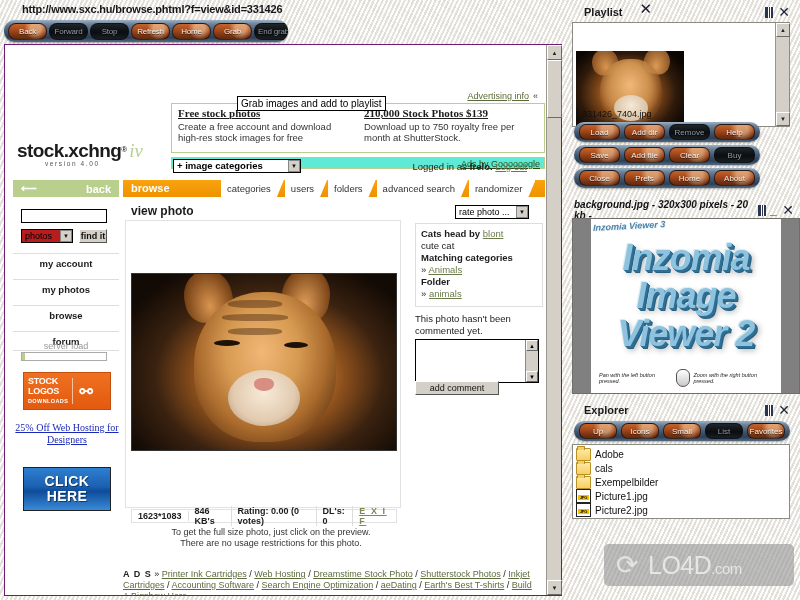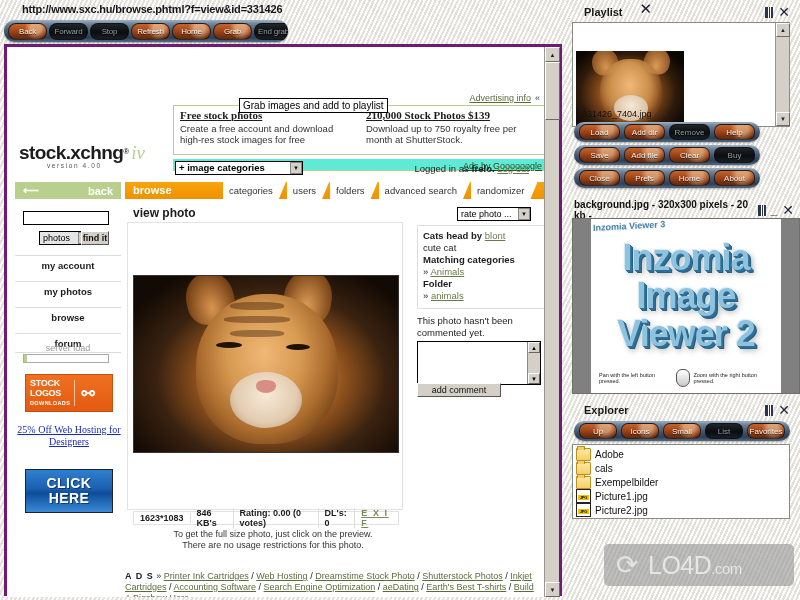--- a/index.html
+++ b/index.html
@@ -66,21 +66,21 @@
       linear-gradient(180deg,#c4642a 0%,#a54a1d 40%,#7d3411 75%,#5d2a11 100%);
   }
   .tbtn.off{
     background:linear-gradient(180deg,#202528 0%,#0b0d10 55%,#1a1e22 100%);
     color:#8e9aa4;
   }
 
   
   .br-frame{
     position:absolute;left:4px;top:44px;width:558px;height:552px;
-    background:#ffffff;border:3px solid #701a75;
+    background:#ffffff;border:1px solid #701a75;
     box-sizing:border-box;
     padding-left:6px;
   }
   .page{
     position:absolute;left:0;top:0;width:542px;height:550px;
     overflow:hidden;background:#fff;
   }
   
   .vscroll{
     position:absolute;right:0;top:0;width:15px;height:550px;
@@ -187,22 +187,22 @@
   .viewphoto{
     position:absolute;left:126px;top:159px;font-size:12px;font-weight:bold;color:#1c1c1c;
   }
 
   
   .sb-input{
     position:absolute;left:16px;top:164px;width:86px;height:14px;
     border:1px solid #000;background:#fff;box-sizing:border-box;
   }
   .sb-select{
-    position:absolute;left:32px;top:184px;width:52px;height:14px;
-    border:1px solid #000;background:#e5e5e5;box-sizing:border-box;font-size:9px;
+    position:absolute;left:16px;top:184px;width:52px;height:14px;
+    border:1px solid #000;background:#b91c1c;box-sizing:border-box;font-size:9px;
     display:flex;align-items:center;justify-content:space-between;padding-left:3px;cursor:pointer;
   }
   .sb-find{
     position:absolute;left:74px;top:184px;width:28px;height:14px;
     background:#d4d0c8;border:1px solid #fff;border-right-color:#555;border-bottom-color:#555;
     box-sizing:border-box;font-size:9px;font-weight:bold;
     display:flex;align-items:center;justify-content:center;cursor:pointer;color:#111;
   }
   .sb-link{
     position:absolute;left:8px;width:106px;height:18px;
@@ -380,21 +380,21 @@
       radial-gradient(circle at 70% 26%, rgba(255,225,185,.5) 0 18%, rgba(0,0,0,0) 42%),
       linear-gradient(180deg,#c4642a 0%,#a54a1d 40%,#7d3411 75%,#5d2a11 100%);
   }
   .pbtn.off{
     background:linear-gradient(180deg,#202528 0%,#0b0d10 55%,#1a1e22 100%);
     color:#8e9aa4;
   }
 
   
   .viewer{
-    position:absolute;left:0;top:0;width:224px;height:192px;
+    position:absolute;left:0;top:0;width:224px;height:192px;font-style:italic;
   }
   .vw-title{
     position:absolute;left:6px;top:0;width:226px;height:16px;
     display:flex;align-items:center;font-size:10px;font-weight:bold;color:#111;
   }
   .vw-frame{
     position:absolute;left:4px;top:16px;width:228px;height:176px;
     border:1px solid #6f6f68;box-sizing:border-box;background:#fff;overflow:hidden;
   }
   .vw-gutter{position:absolute;top:0;width:18px;height:174px;background:#808080;}

